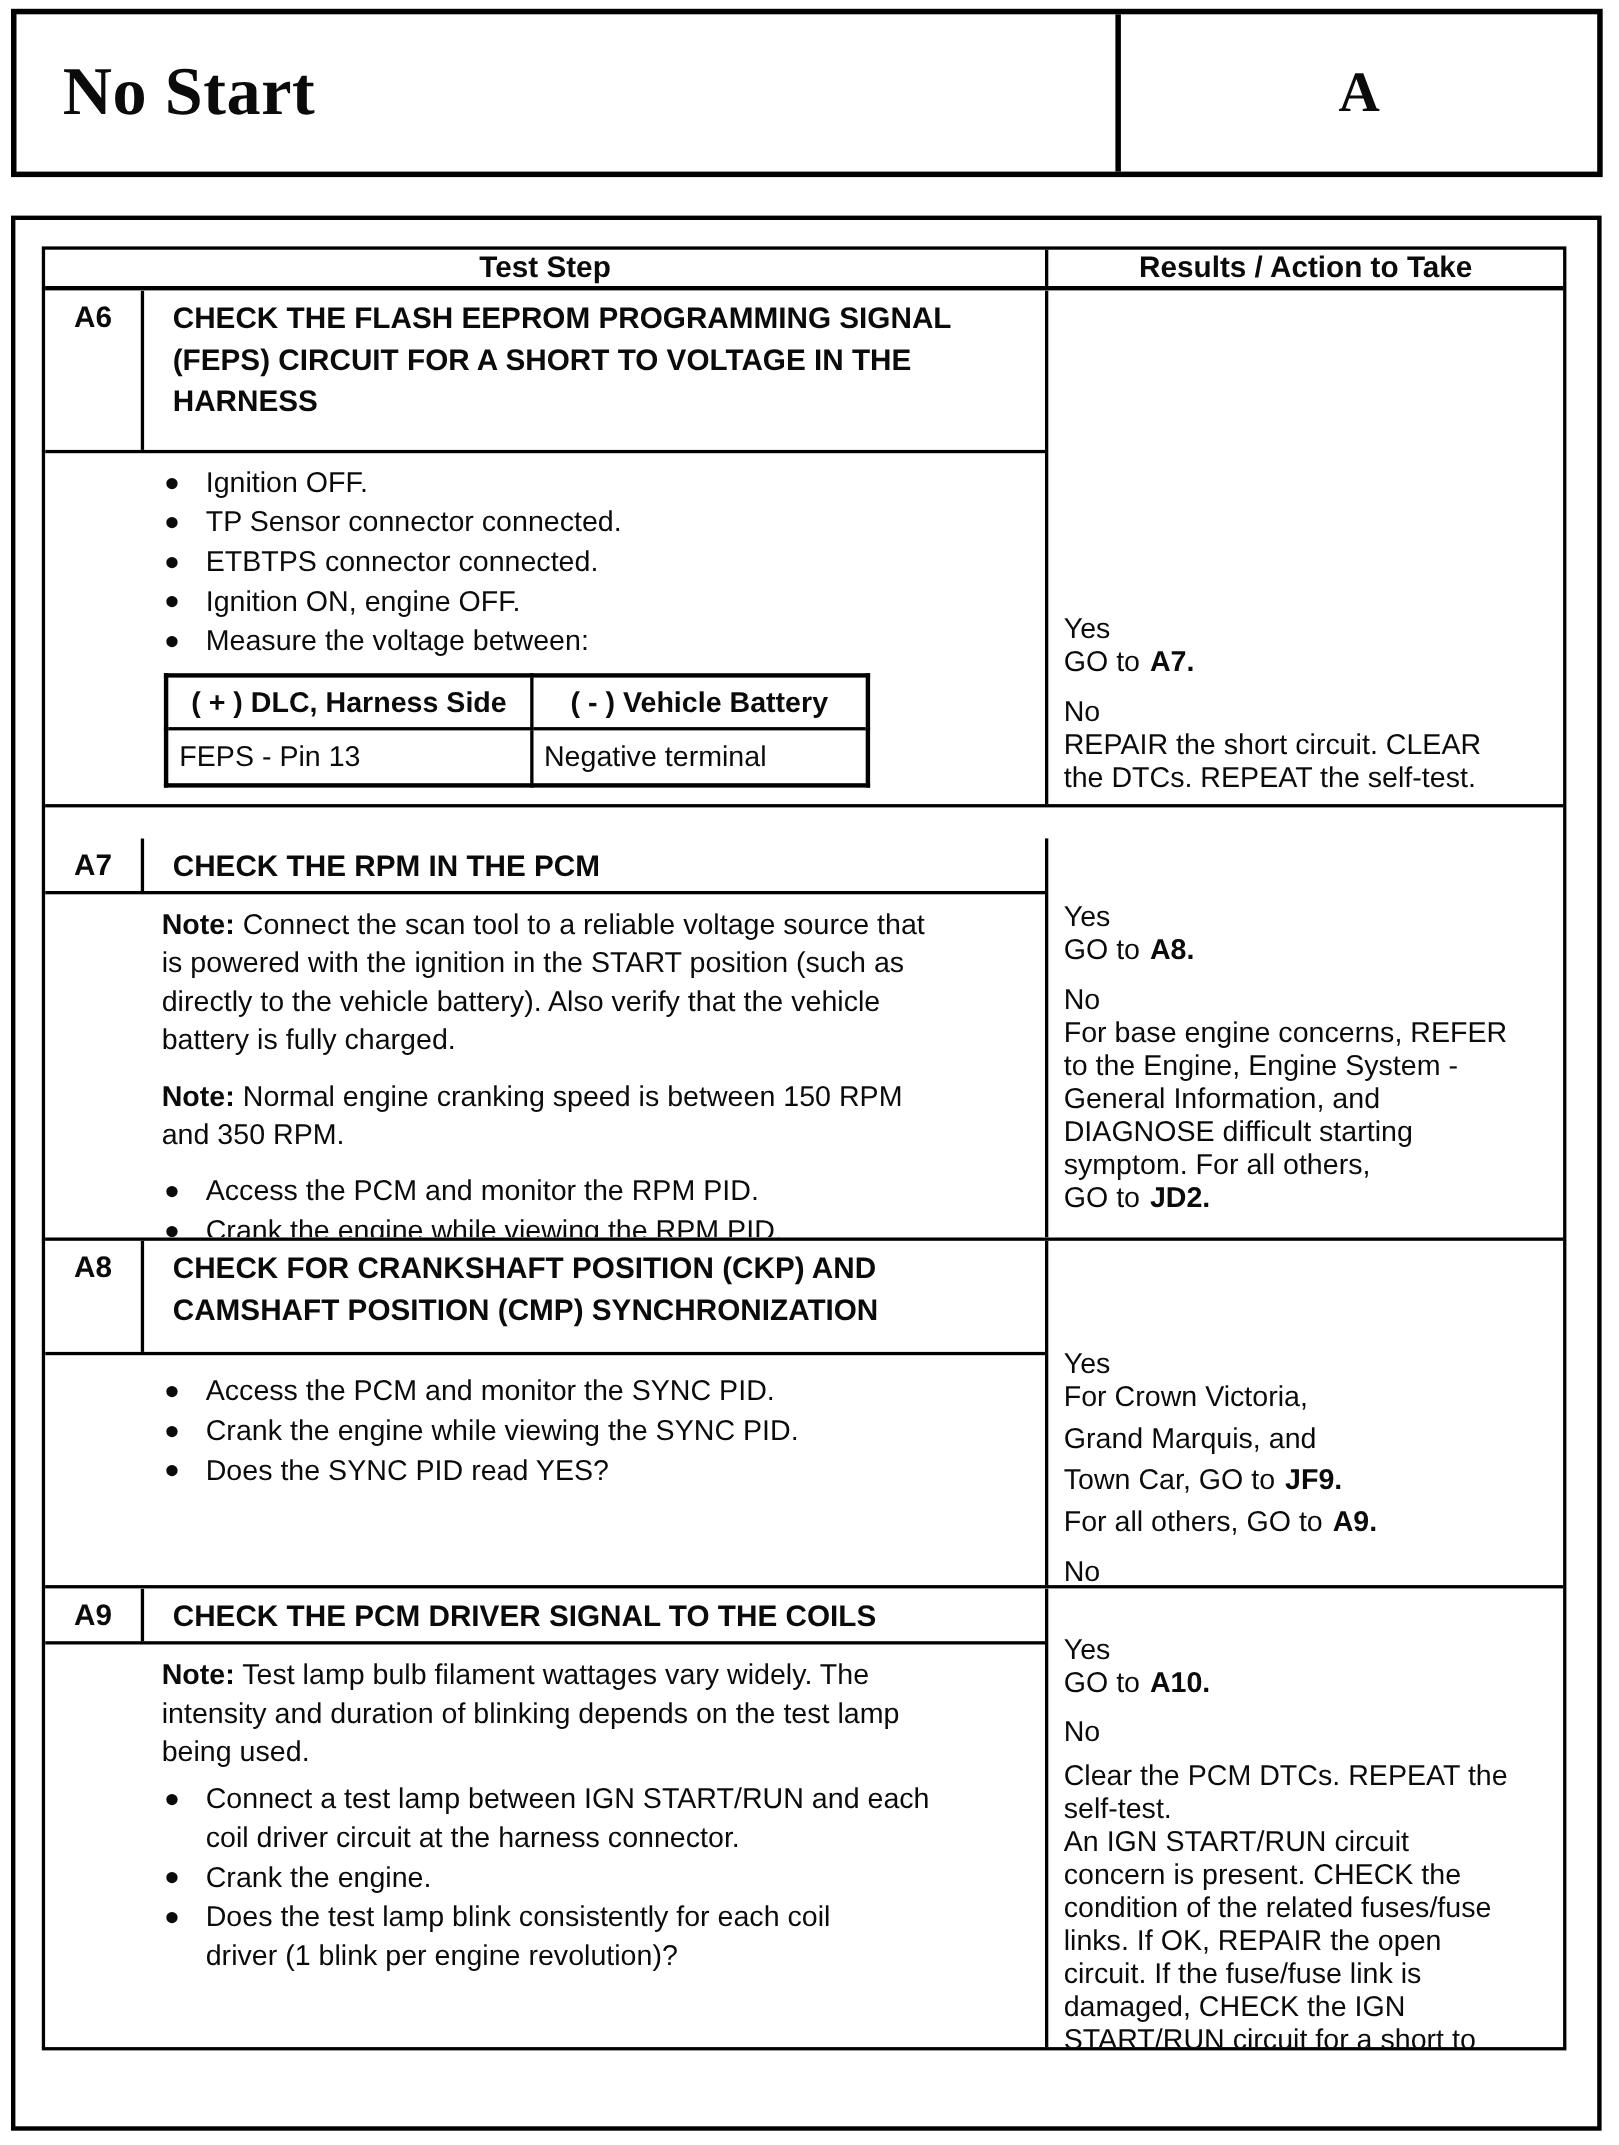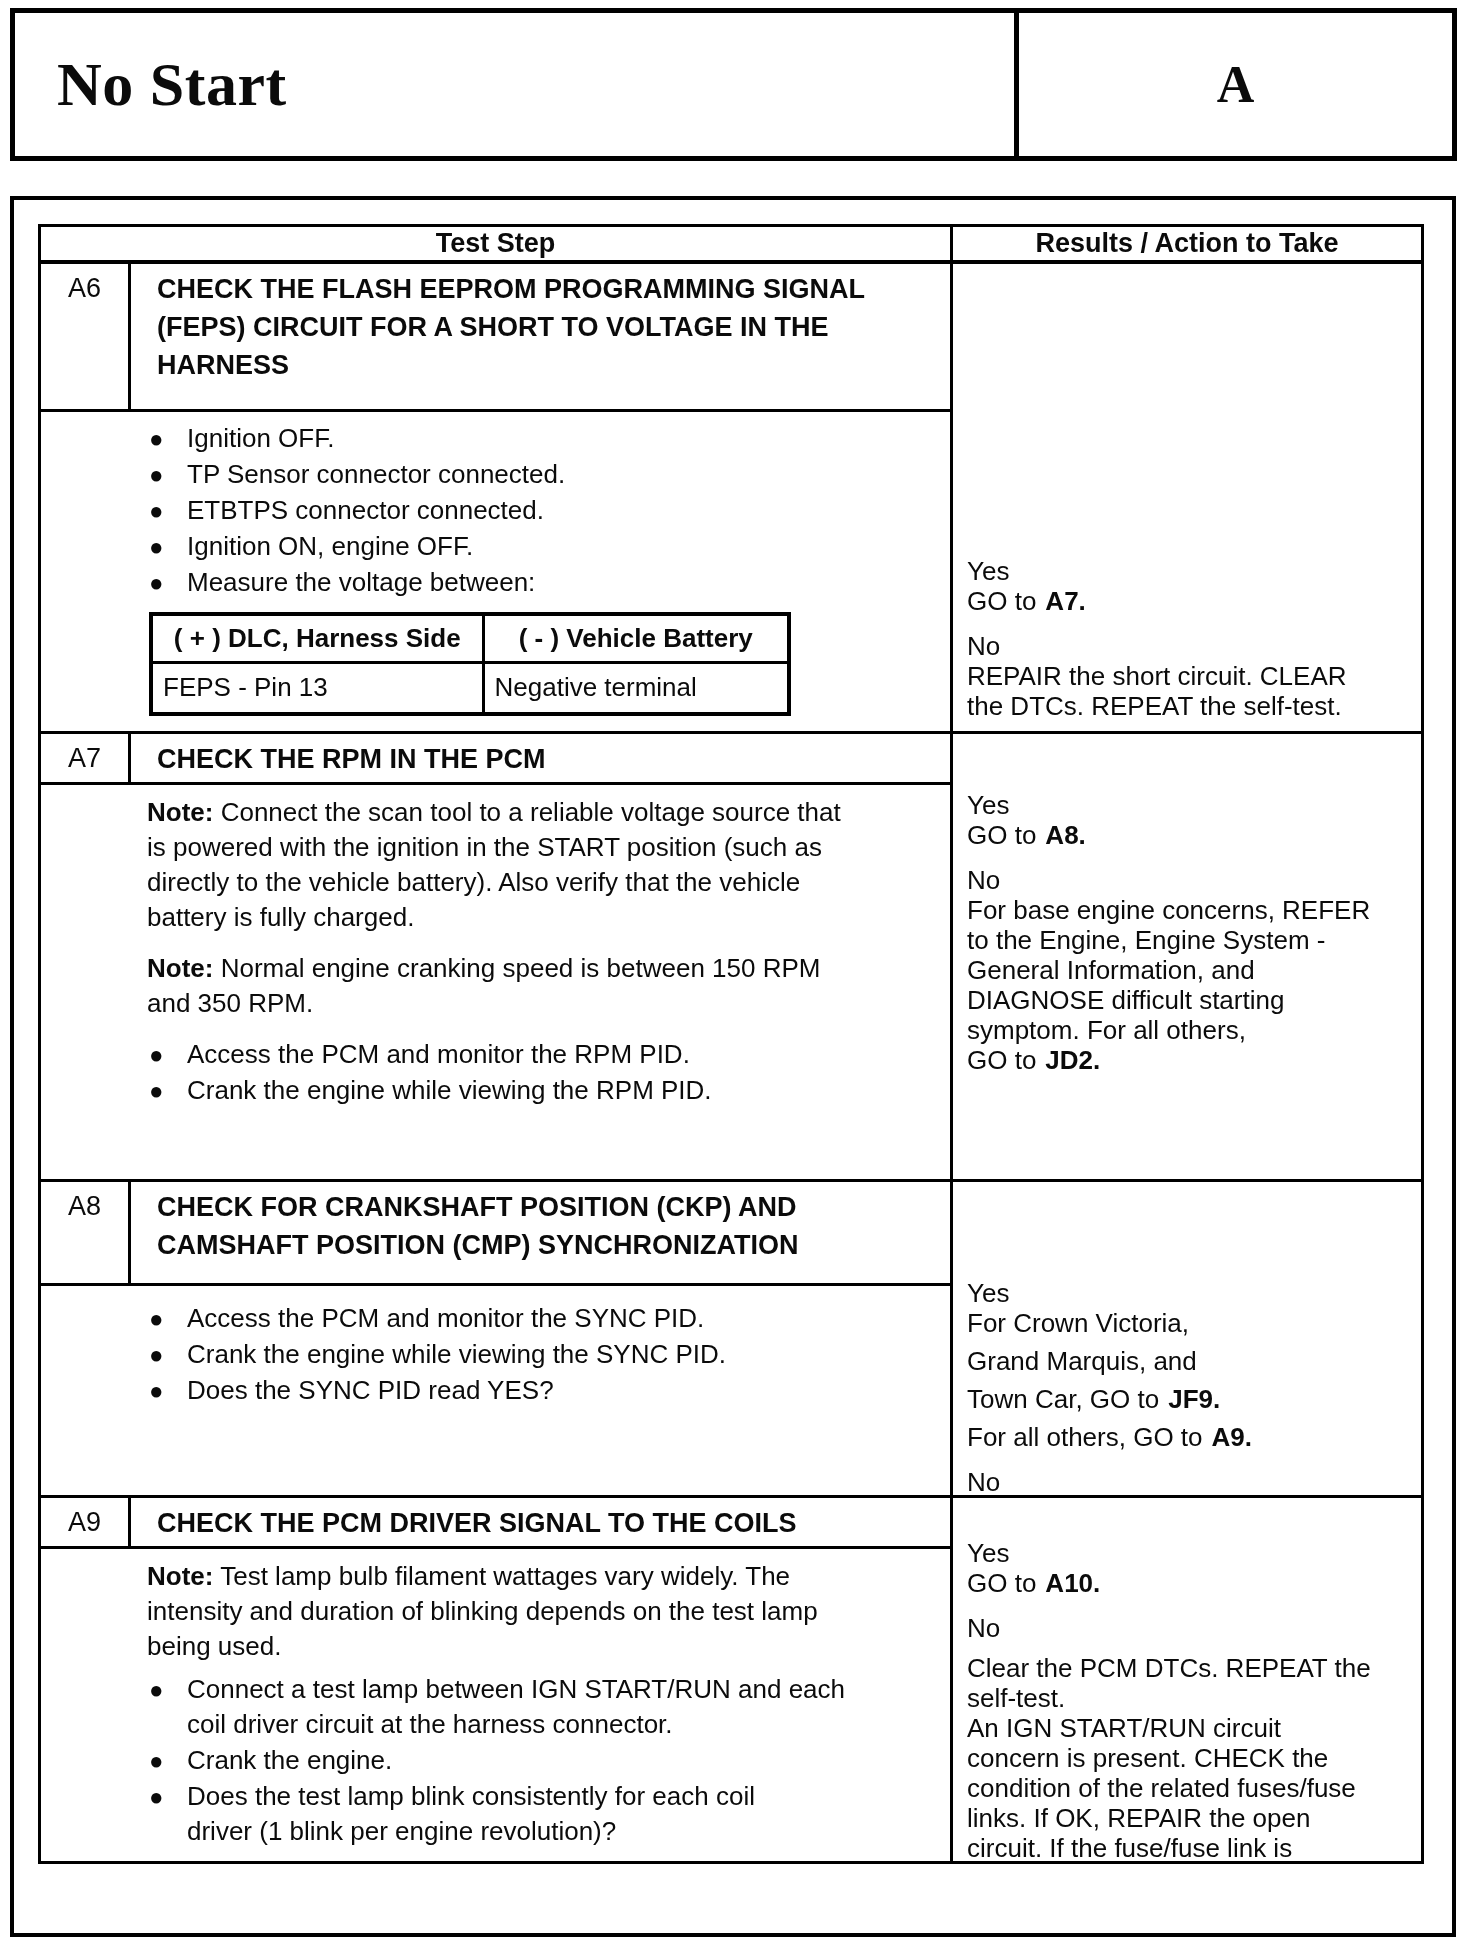--- a/index.html
+++ b/index.html
@@ -39,30 +39,30 @@
     border:3px solid #000; background:#fff; display:flex; flex-direction:column;
     font-size:26px; line-height:35px;
   }
   .thead { height:37px; flex:none; display:flex; border-bottom:4px solid #000; font-weight:bold; font-size:27px; }
   .th-left { width:912px; flex:none; border-right:3px solid #000; display:flex; align-items:center; justify-content:center; }
   .th-right { flex:1; display:flex; align-items:center; justify-content:center; }
 
   .srow { display:flex; border-bottom:3px solid #000; overflow:hidden; }
   .srow:last-child { border-bottom:none; flex:1; }
   .h-a6 { height:470px; flex:none; }
-  .h-a7 { height:448px; flex:none; }
+  .h-a7 { height:366px; flex:none;margin-top:28px; }
   .h-a8 { height:316px; flex:none; }
 
   .cl { width:912px; flex:none; border-right:3px solid #000; display:flex; flex-direction:column; overflow:hidden; }
   .cr { flex:1; padding:0 10px 0 14px; font-size:26px; line-height:30px; overflow:hidden; }
 
   .tbar { display:flex; border-bottom:3px solid #000; flex:none; }
   .sid {
     width:90px; flex:none; border-right:3px solid #000; text-align:center;
-    font-weight:normal; font-size:27px; padding-top:7px;
+    font-weight:bold; font-size:27px; padding-top:7px;
   }
   .stitle {
     flex:1; font-weight:bold; font-size:27px; line-height:38px;
     padding:6px 8px 4px 26px; white-space:pre-line;
   }
   .tb1 { min-height:148px; }
   .tb2 { min-height:43px; }
   .tb3 { min-height:104px; }
   .tb4 { min-height:45px; }
 

